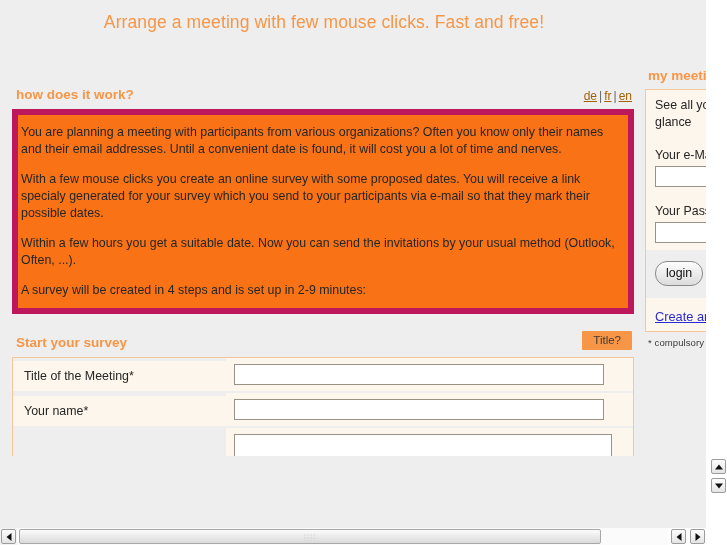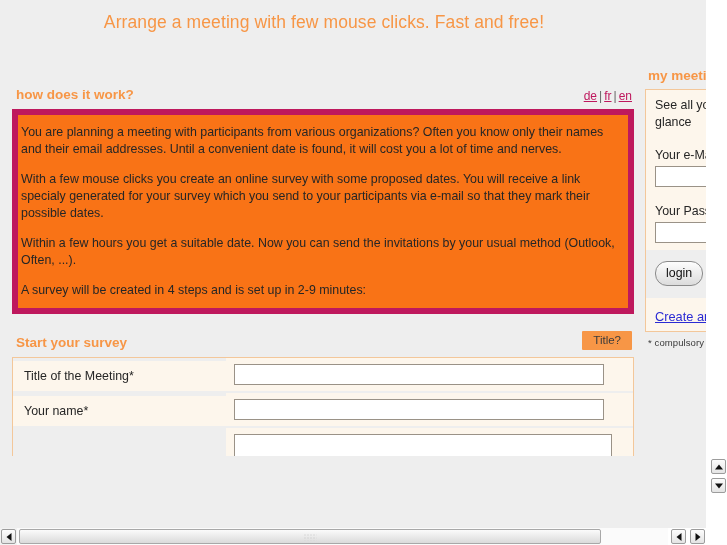--- a/index.html
+++ b/index.html
@@ -157,21 +157,21 @@
     font-weight: bold;
     color: #f79646;
   }
   #lang-links {
     position: absolute;
     right: 2px; top: 6px;
     font-size: 12px;
     color: #555;
   }
   #lang-links a {
-    color: #be185d;
+    color: #a16207;
   }
   #lang-links .sep { color: #666; padding: 0 2px; }
 
   #intro-box {
     border: 6px solid #be185d;
     background: #f97316;
     padding: 9px 11px 9px 3px;
   }
   #intro-box p {
     font-size: 12.4px;

